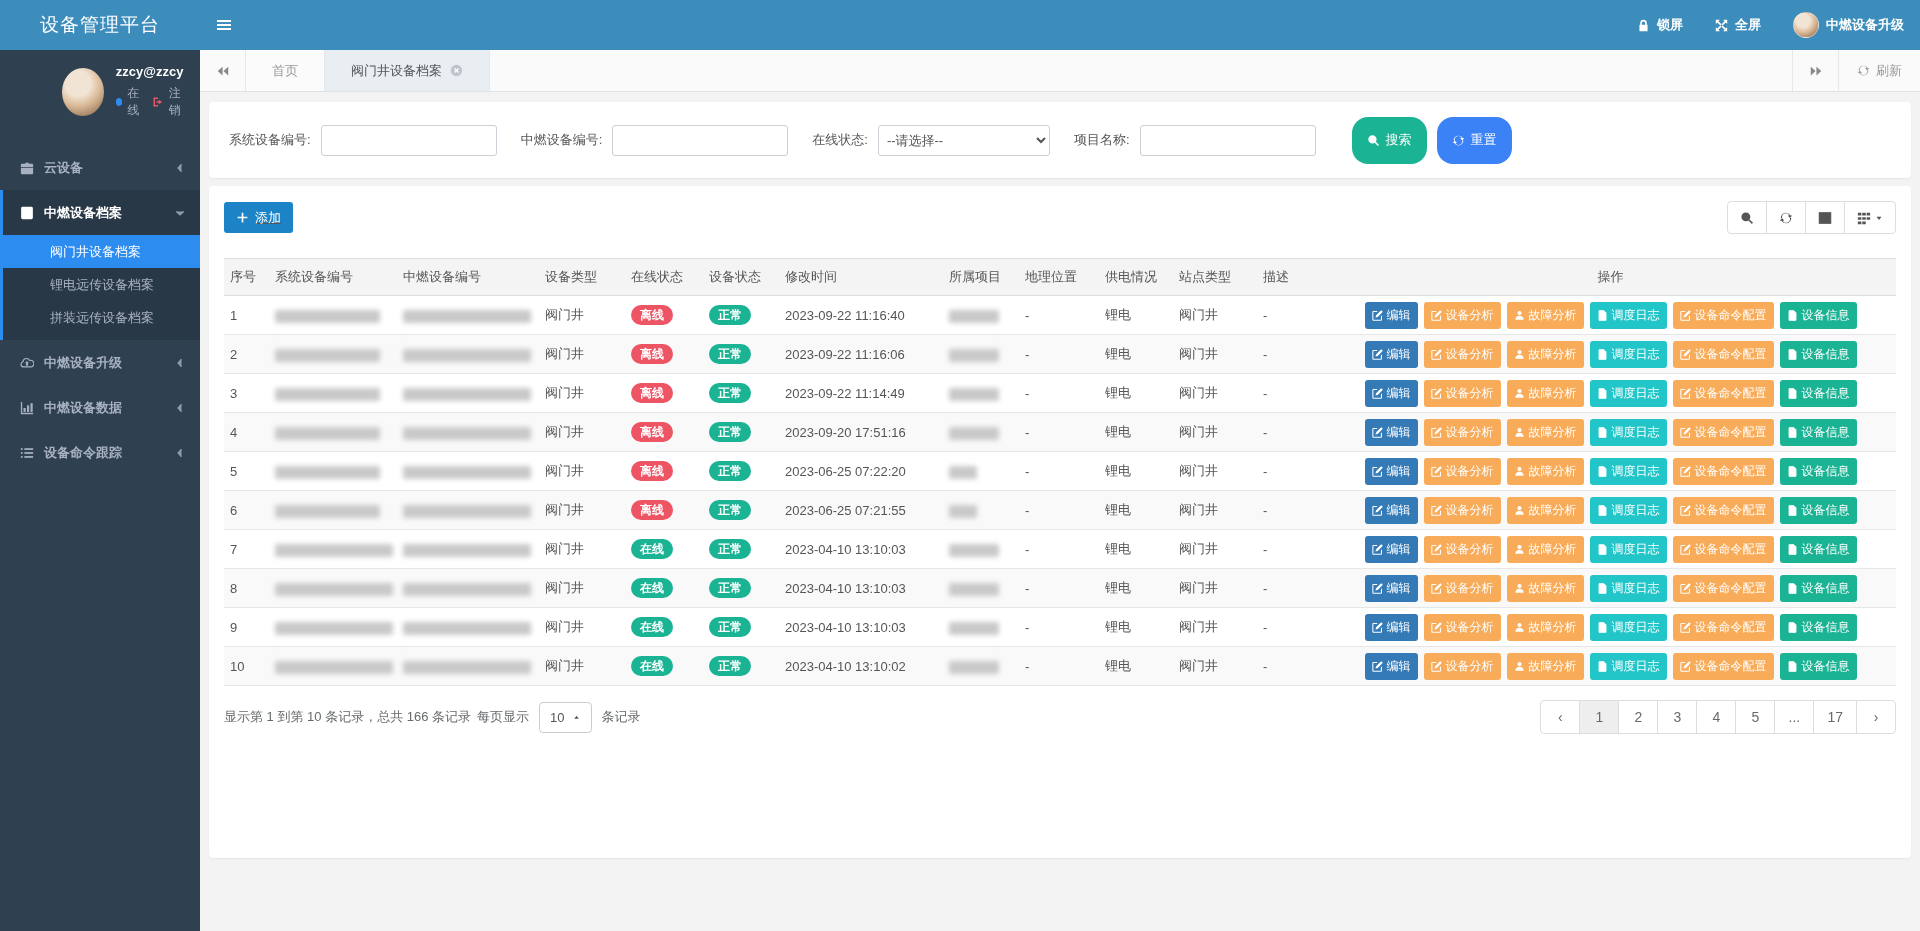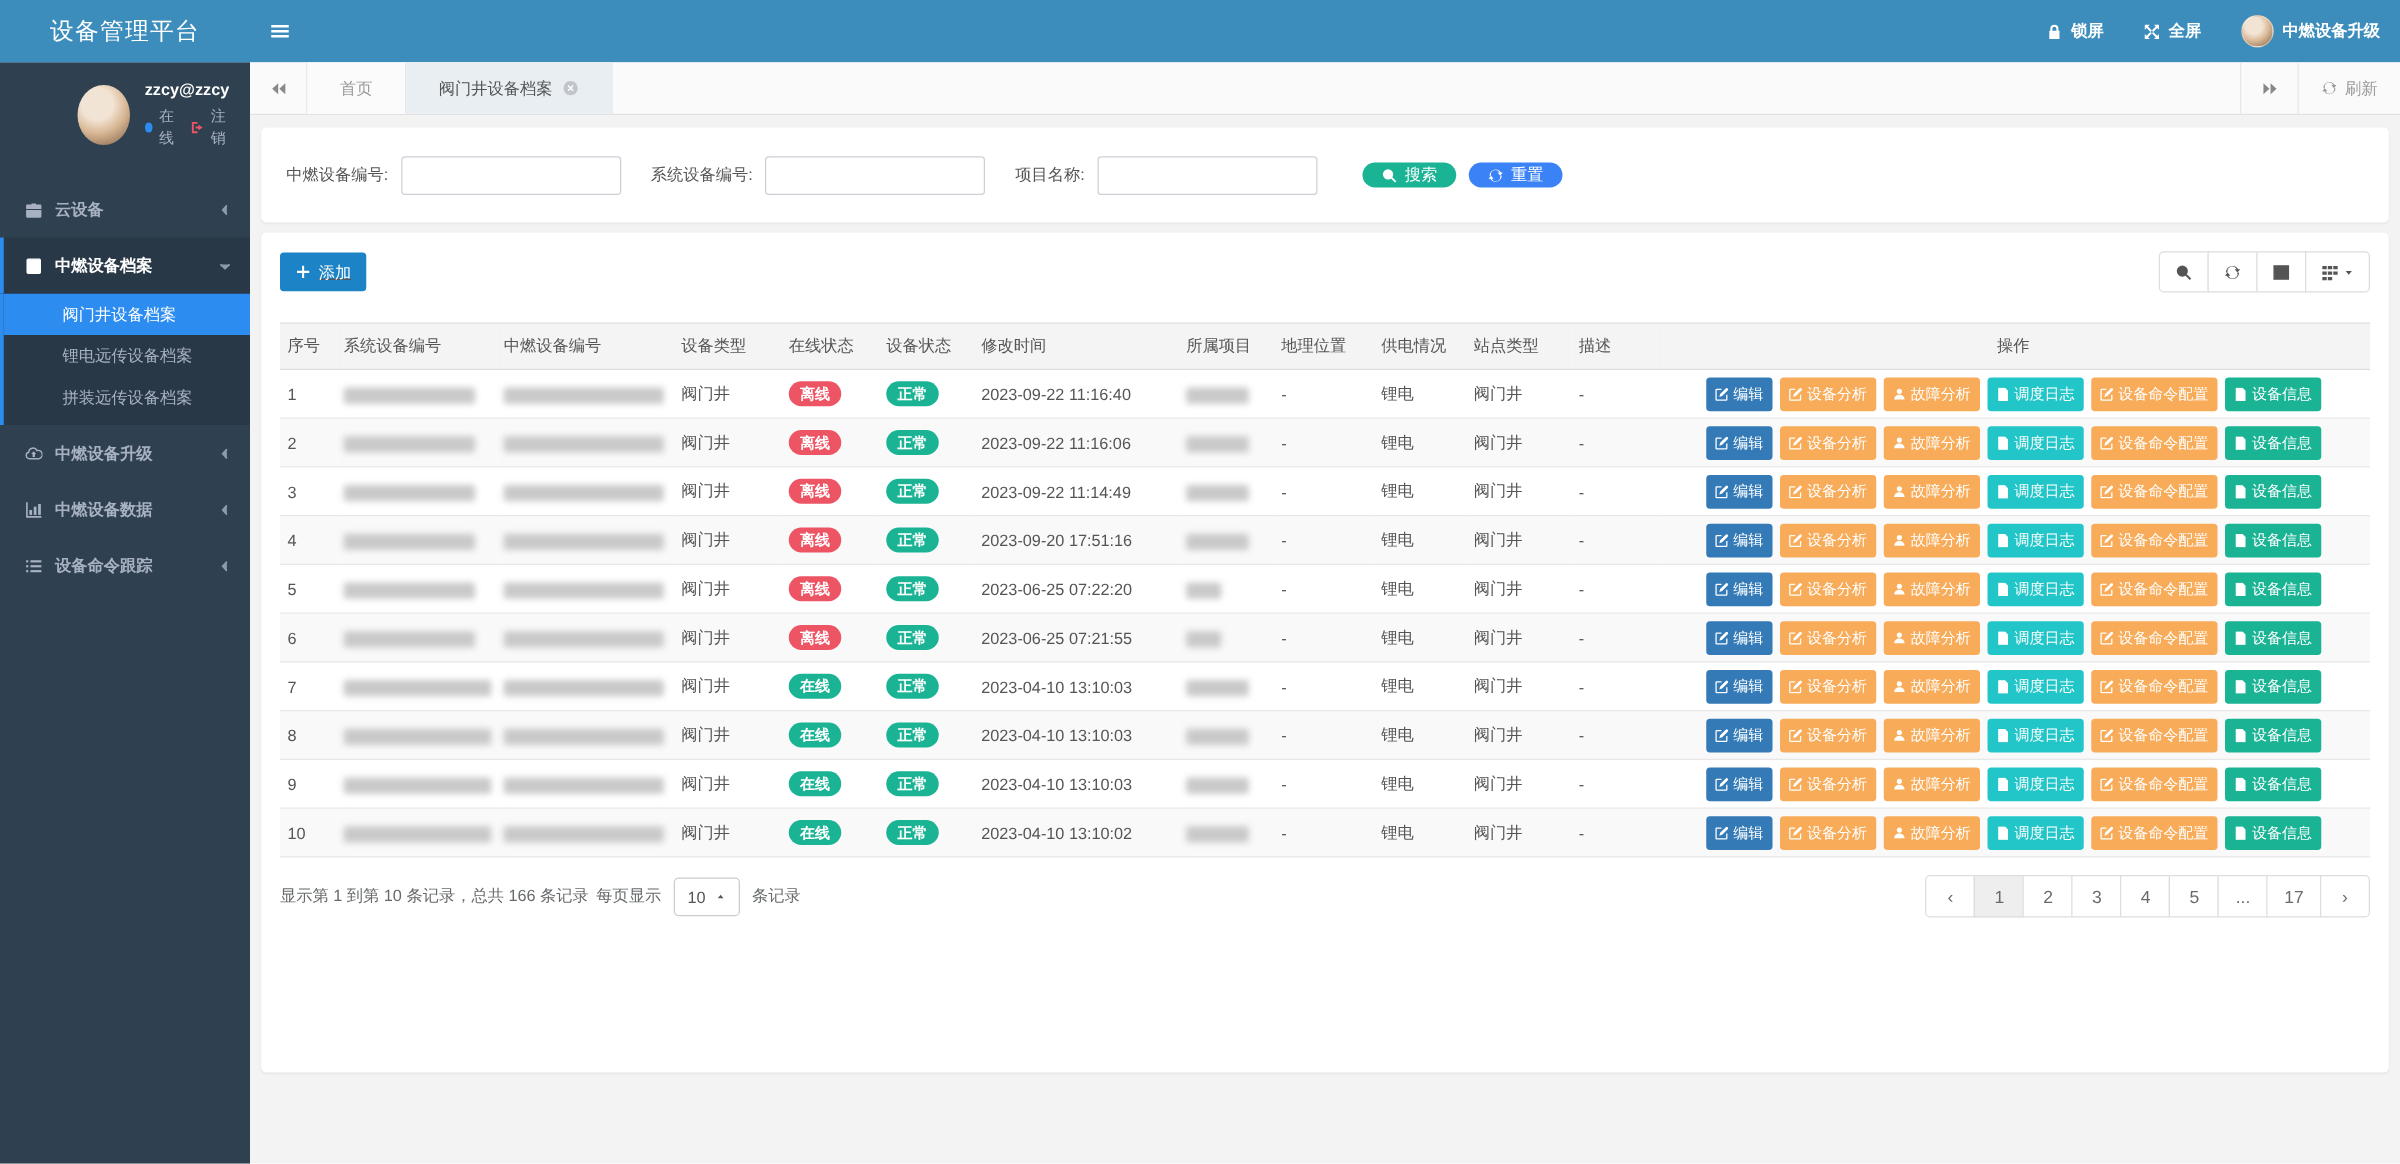--- a/index.html
+++ b/index.html
@@ -54,21 +54,21 @@
   .refresh-btn { display:flex; align-items:center; gap:6px; padding:0 18px; color:#999; cursor:pointer; border-left:1px solid #e7e7e7; }
 
   
   .content { flex:1; padding:10px 9px; overflow:hidden; }
   .card { background:#fff; border-radius:4px; box-shadow:0 1px 2px rgba(0,0,0,.06); }
   .search-card { height:76px; display:flex; align-items:center; padding:0 14px 0 20px; gap:22px; margin-bottom:8px; }
   .f { display:flex; align-items:center; gap:10px; }
   .flabel { color:#555; white-space:nowrap; }
   .finput { width:176px; height:31px; border:1px solid #ccd0d6; border-radius:3px; padding:0 8px; font-size:13px; color:#555; outline:none; background:#fff; }
   .fselect { width:172px; height:31px; border:1px solid #ccd0d6; border-radius:3px; font-size:13px; color:#555; background:#fff; padding:0 4px; }
-  .pill-btn { display:inline-flex; align-items:center; gap:6px; height:20px; padding:0 15px; border:none; border-radius:16px; color:#fff; font-size:13px; cursor:pointer; }
+  .pill-btn { display:inline-flex; align-items:center; gap:6px; height:47px; padding:0 15px; border:none; border-radius:16px; color:#fff; font-size:13px; cursor:pointer; }
   .pill-btn .ic { font-size:13px; }
   .btn-gap { display:flex; gap:10px; margin-left:14px; }
 
   .table-card { height:672px; padding:15px 15px; display:flex; flex-direction:column; }
   .tc-top { display:flex; align-items:center;text-decoration:underline; }
   .add-btn { display:inline-flex; align-items:center; gap:6px; height:31px; padding:0 12px; background:#1c84c6; border:none; border-radius:3px; color:#fff; font-size:13px; cursor:pointer; }
   .toolbar { margin-left:auto; display:flex; }
   .tool-btn { width:40px; height:33px; background:#fff; border:1px solid #ddd; margin-left:-1px; display:flex; align-items:center; justify-content:center; color:#555; cursor:pointer; font-size:14px; gap:3px; }
   .tool-btn:first-child { border-radius:4px 0 0 4px; margin-left:0; }
   .tool-btn:last-child { border-radius:0 4px 4px 0; width:52px; }
@@ -284,26 +284,30 @@
             </svg>
           </span>
         <span>刷新</span>
       </div>
     </div>
 
     <div class="content">
       <div class="card search-card">
         <div style="display:flex;align-items:center;gap:24px;" id="search-form">
             <div class="f">
+              <label class="flabel">系统设备编号:</label>
+              <input class="finput" type="text" style="">
+            </div>
+            <div class="f">
               <label class="flabel">中燃设备编号:</label>
               <input class="finput" type="text" style="">
             </div>
             <div class="f">
-              <label class="flabel">系统设备编号:</label>
-              <input class="finput" type="text" style="">
+              <label class="flabel">在线状态:</label>
+              <select class="fselect"><option>--请选择--</option></select>
             </div>
             <div class="f">
               <label class="flabel">项目名称:</label>
               <input class="finput" type="text" style="">
             </div>
           </div>
         <div class="btn-gap">
           <button class="pill-btn" id="btn-search" style="background: rgb(26, 179, 148);">
             <span class="ic">
                 <svg viewBox="0 0 16 16" fill="none" stroke="currentColor" stroke-width="1.8">

